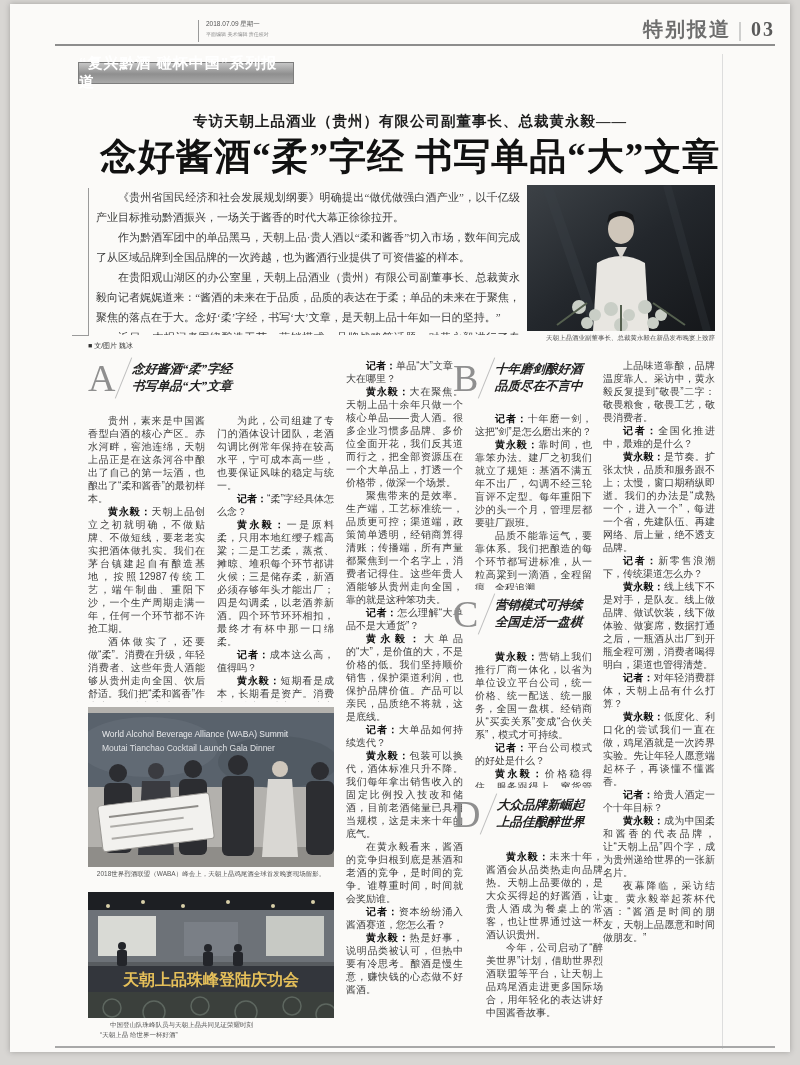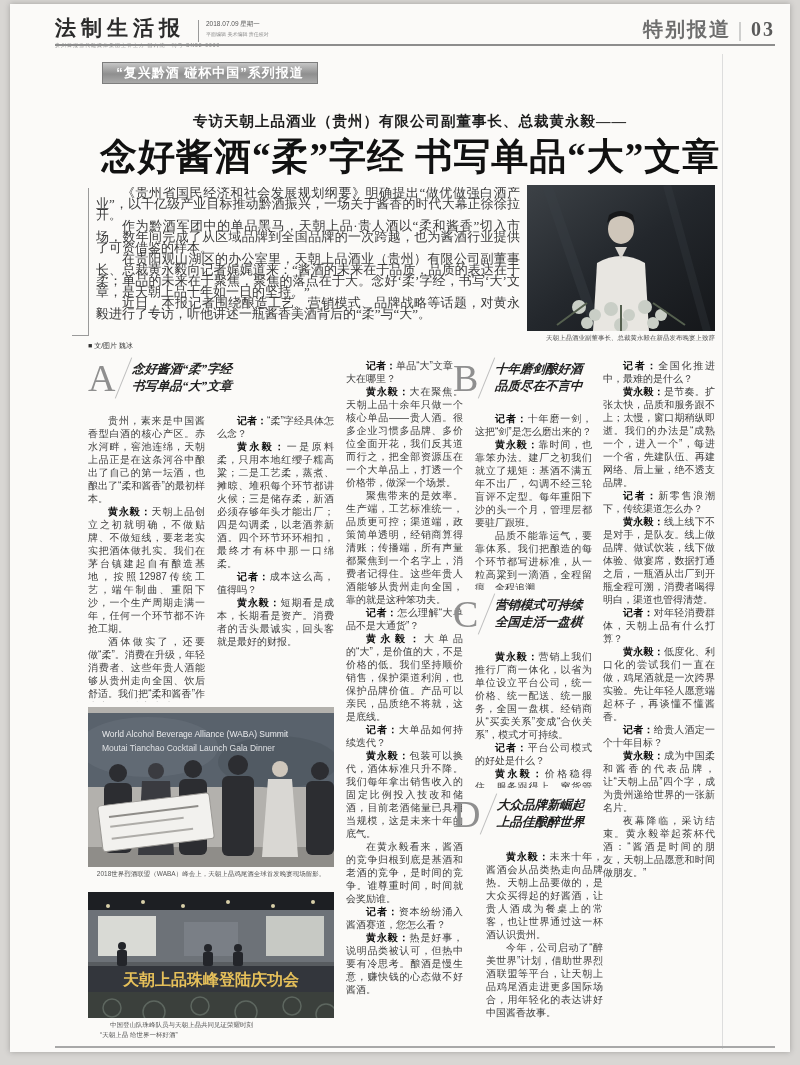--- a/index.html
+++ b/index.html
@@ -22,34 +22,33 @@
   .date-line1{font-size:6.5px;color:#555;}
   .date-line2{font-size:5px;color:#8a8a8a;margin-top:2px;}
   .section-label{font-family:"Liberation Serif","DejaVu Serif",serif;font-weight:bold;
     font-size:20px;color:#6e6e6e;letter-spacing:2px;}
   .section-label .pg{color:#5a5a5a;}
   .mast-rule{background:#8d8d8d;height:2px;}
   .bottom-rule{background:#a8a8a8;height:2px;}
   
   .series-badge{
     background:linear-gradient(180deg,#c6c6c6,#8f8f8f 55%,#a9a9a9);
-    color:#fff;font-size:13px;font-weight:bold;letter-spacing:1px;
+    color:#fff;font-size:15px;font-weight:bold;letter-spacing:1px;
     display:flex;align-items:center;justify-content:center;
     border:1px solid #7d7d7d;
-    margin-left:24px;
   }
   
   .kicker{font-size:14.5px;font-weight:bold;color:#1e1e1e;text-align:center;letter-spacing:1px;}
   .main-title{font-family:"Liberation Serif","DejaVu Serif",serif;font-weight:bold;
     font-size:37px;color:#111;text-align:center;letter-spacing:1px;}
   
   .intro-bracket-v{width:1px;background:#9a9a9a;}
   .intro-bracket-h{height:1px;background:#9a9a9a;}
   .intro-text{font-family:"Liberation Serif","DejaVu Serif",serif;
-    font-size:13px;line-height:11px;color:#3a3a3a;text-align:justify;overflow:hidden;}
+    font-size:11px;line-height:20px;color:#3a3a3a;text-align:justify;overflow:hidden;}
   .intro-text p{margin:0;text-indent:2em;}
   .byline{font-size:7px;color:#333;}
   .photo-caption{font-size:6.5px;color:#555;}
   
   .sec-letter{font-family:"Liberation Serif","DejaVu Serif",serif;font-size:38px;color:#8f8f8f;line-height:38px;}
   .sec-slash{width:1px;height:44px;background:#bdbdbd;transform:rotate(22deg);}
   .sec-title{font-family:"Liberation Serif","DejaVu Serif",serif;font-style:italic;font-weight:bold;
     font-size:12.5px;line-height:17px;color:#222;transform:skewX(-4deg);white-space:nowrap;}
   .sec-hd{display:flex;align-items:center;gap:8px;}
   
@@ -57,24 +56,20 @@
   .col p{margin:0;text-indent:2em;}
   .col p strong{color:#0e0e0e;}
   .cap-center{text-align:center;}
   .edge-line{background:#ddd;width:1px;}
 </style>
 </head>
 <body>
 
 <div class="page">
 
-  <div class="abs" style="left:45px;top:10px;">
-    <div class="paper-name">法制生活报</div>
-    <div class="paper-sub">贵州日报当代融媒体集团主管主办  国内统一刊号 CN52-0038</div>
-  </div>
   <div class="abs mast-divider" style="left:188px;top:16px;"></div>
   <div class="abs" style="left:196px;top:16px;">
     <div class="date-line1">2018.07.09 星期一</div>
     <div class="date-line2">平面编辑 美术编辑 责任校对</div>
   </div>
   <div class="abs section-label" style="right:15px;top:12px;text-align:center;">
     <span>特别报道</span>
     <span style="font-weight:normal;color:#aaa;">|</span>
     <span class="pg">03</span>
   </div>
@@ -137,20 +132,21 @@
       <div class="sec-title">书写单品“大”文章</div>
     </div>
   </div>
 
   <div class="abs col" style="left:78px;top:410px;width:117px;height:288px;">
       <p>贵州，素来是中国酱香型白酒的核心产区。赤水河畔，窖池连绵，天朝上品正是在这条河谷中酿出了自己的第一坛酒，也酿出了“柔和酱香”的最初样本。</p>
       <p><strong>黄永毅：</strong>天朝上品创立之初就明确，不做贴牌、不做短线，要老老实实把酒体做扎实。我们在茅台镇建起自有酿造基地，按照12987传统工艺，端午制曲、重阳下沙，一个生产周期走满一年，任何一个环节都不许抢工期。</p>
       <p>酒体做实了，还要做“柔”。消费在升级，年轻消费者、这些年贵人酒能够从贵州走向全国、饮后舒适。我们把“柔和酱香”作为产品的核心表达，一瓶酒既要有酱香的骨架，也要有绵柔的身段。</p>
     </div>
   <div class="abs col" style="left:207px;top:410px;width:117px;height:288px;">
+      <p>为此，公司组建了专门的酒体设计团队，老酒勾调比例常年保持在较高水平，宁可成本高一些，也要保证风味的稳定与统一。</p>
       <p><strong>记者：</strong>“柔”字经具体怎么念？</p>
       <p><strong>黄永毅：</strong>一是原料柔，只用本地红缨子糯高粱；二是工艺柔，蒸煮、摊晾、堆积每个环节都讲火候；三是储存柔，新酒必须存够年头才能出厂；四是勾调柔，以老酒养新酒。四个环节环环相扣，最终才有杯中那一口绵柔。</p>
       <p><strong>记者：</strong>成本这么高，值得吗？</p>
       <p><strong>黄永毅：</strong>短期看是成本，长期看是资产。消费者的舌头最诚实，回头客就是最好的财报。</p>
     </div>
 
   <div class="abs" style="left:78px;top:703px;width:246px;height:160px;">
     <svg width="246" height="160" viewBox="0 0 246 160">
       <rect width="246" height="160" fill="#b3b1ad"></rect>
       <rect x="0" y="6" width="246" height="74" fill="#59626c"></rect>
@@ -279,20 +275,21 @@
       <div class="sec-title">大众品牌新崛起</div>
       <div class="sec-title">上品佳酿醉世界</div>
     </div>
   </div>
   <div class="abs col" style="left:465px;top:846px;width:117px;height:190px;margin-left:11px;">
       <p><strong>黄永毅：</strong>未来十年，酱酒会从品类热走向品牌热。天朝上品要做的，是大众买得起的好酱酒，让贵人酒成为餐桌上的常客，也让世界通过这一杯酒认识贵州。</p>
       <p>今年，公司启动了“醉美世界”计划，借助世界烈酒联盟等平台，让天朝上品鸡尾酒走进更多国际场合，用年轻化的表达讲好中国酱香故事。</p>
     </div>
 
   <div class="abs col" style="left:593px;top:355px;width:112px;height:682px;">
+      <p>上品味道靠酿，品牌温度靠人。采访中，黄永毅反复提到“敬畏”二字：敬畏粮食，敬畏工艺，敬畏消费者。</p>
       <p><strong>记者：</strong>全国化推进中，最难的是什么？</p>
       <p><strong>黄永毅：</strong>是节奏。扩张太快，品质和服务跟不上；太慢，窗口期稍纵即逝。我们的办法是“成熟一个，进入一个”，每进一个省，先建队伍、再建网络、后上量，绝不透支品牌。</p>
       <p><strong>记者：</strong>新零售浪潮下，传统渠道怎么办？</p>
       <p><strong>黄永毅：</strong>线上线下不是对手，是队友。线上做品牌、做试饮装，线下做体验、做宴席，数据打通之后，一瓶酒从出厂到开瓶全程可溯，消费者喝得明白，渠道也管得清楚。</p>
       <p><strong>记者：</strong>对年轻消费群体，天朝上品有什么打算？</p>
       <p><strong>黄永毅：</strong>低度化、利口化的尝试我们一直在做，鸡尾酒就是一次跨界实验。先让年轻人愿意端起杯子，再谈懂不懂酱香。</p>
       <p><strong>记者：</strong>给贵人酒定一个十年目标？</p>
       <p><strong>黄永毅：</strong>成为中国柔和酱香的代表品牌，让“天朝上品”四个字，成为贵州递给世界的一张新名片。</p>
       <p>夜幕降临，采访结束。黄永毅举起茶杯代酒：“酱酒是时间的朋友，天朝上品愿意和时间做朋友。”</p>
     </div>

